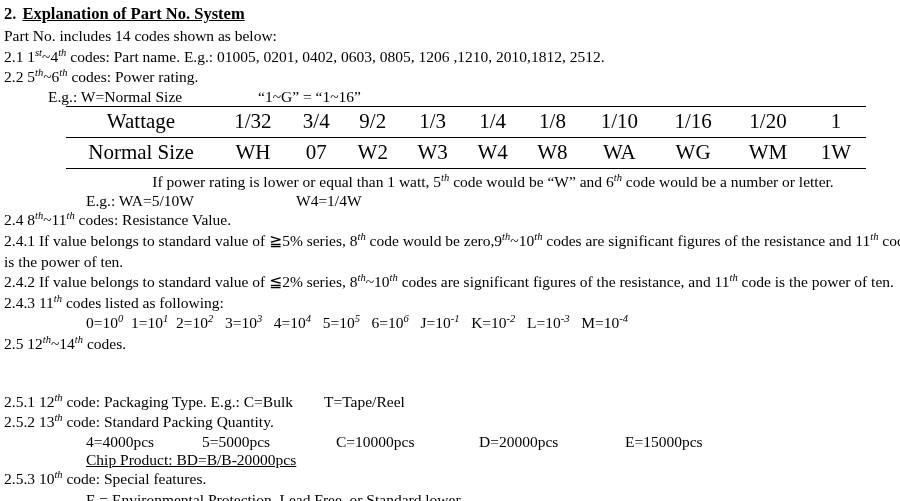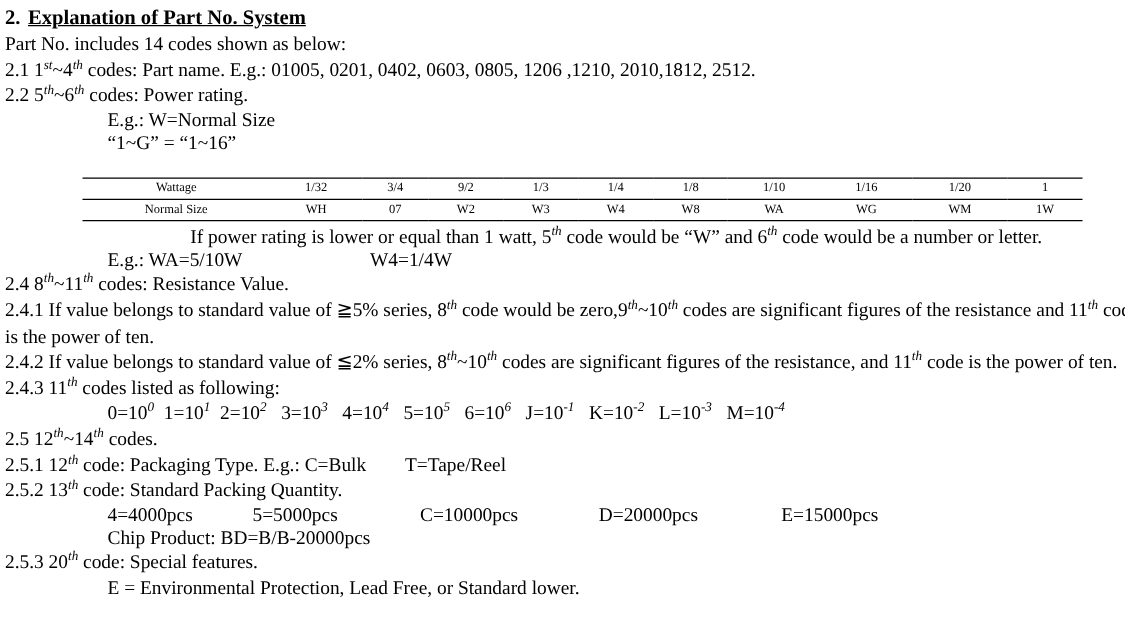--- a/index.html
+++ b/index.html
@@ -39,37 +39,36 @@
     white-space: pre;
   }
   .indent1 { margin-left: 86px; text-align: center; }
   .indent-sm { margin-left: 86px; }
 
   sup { font-size: 0.68em; vertical-align: super; line-height: 0; font-style: italic; }
 
   
   table.wt {
     border-collapse: collapse;
-    margin: 18px 0 3px 66px;
+    margin: 0 0 3px 66px;
     width: 800px;
-    font-size: 10px;
+    font-size: 21px;
   }
   table.wt td {
     text-align: center;
     padding: 2px 0 3px 0;
     white-space: nowrap;
   }
   table.wt tr.top td { border-top: 1.6px solid #000; border-bottom: 1px solid #000; }
   table.wt tr.bot td { border-bottom: 1.6px solid #000; }
   table.wt td.label { width: 150px; }
 
   .eg-row {
     display: flex;
-    margin-left: 86px;
-    flex-direction: column;
+    margin-left: 48px;
   }
   .eg-row .c1 { width: 210px; }
   .eg-row .c2 { }
 
   .tol-row {
     display: flex;
     margin-left: 4px;
   }
   .tol-row .t0 { width: 214px; }
   .tol-row .t1 { width: 84px; }
@@ -81,23 +80,23 @@
   .pow-row .p { width: 84px; }
 
   .pk-row { display: flex; margin-left: 86px; }
   .pk-row .k1 { width: 116px; }
   .pk-row .k2 { width: 134px; }
   .pk-row .k3 { width: 143px; }
   .pk-row .k4 { width: 146px; }
   .pk-row .k5 { }
 
   .chip-row { display: flex; margin-left: 86px; }
-  .chip-row .g1 { width: 250px; }
+  .chip-row .g1 { width: 250px; text-decoration: underline; }
 
-  .tape-row { display: flex; margin-left: 4px; }
+  .tape-row { display: flex; margin-left: 4px; margin-top: 37px; }
   .tape-row .v1 { width: 320px; }
 </style>
 </head>
 <body>
 
 <div class="page">
 
   <div class="section-title">
     <span class="num">2.</span>
     <span class="ttl">Explanation of Part No. System</span>
@@ -178,17 +177,17 @@
     <span class="k2">5=5000pcs</span>
     <span class="k3">C=10000pcs</span>
     <span class="k4">D=20000pcs</span>
     <span class="k5">E=15000pcs</span>
   </div>
 
   <div class="chip-row">
     <span class="g1">Chip Product:  BD=B/B-20000pcs</span>
   </div>
 
-  <div class="line"><span>2.5.3 20</span><sup>th</sup><span> code: Special features.</span></div>
+  <div class="line"><span>2.5.3 10</span><sup>th</sup><span> code: Special features.</span></div>
 
   <div class="line indent-sm">E = Environmental Protection, Lead Free, or Standard lower.</div>
 
 </div>
 
 </body></html>

